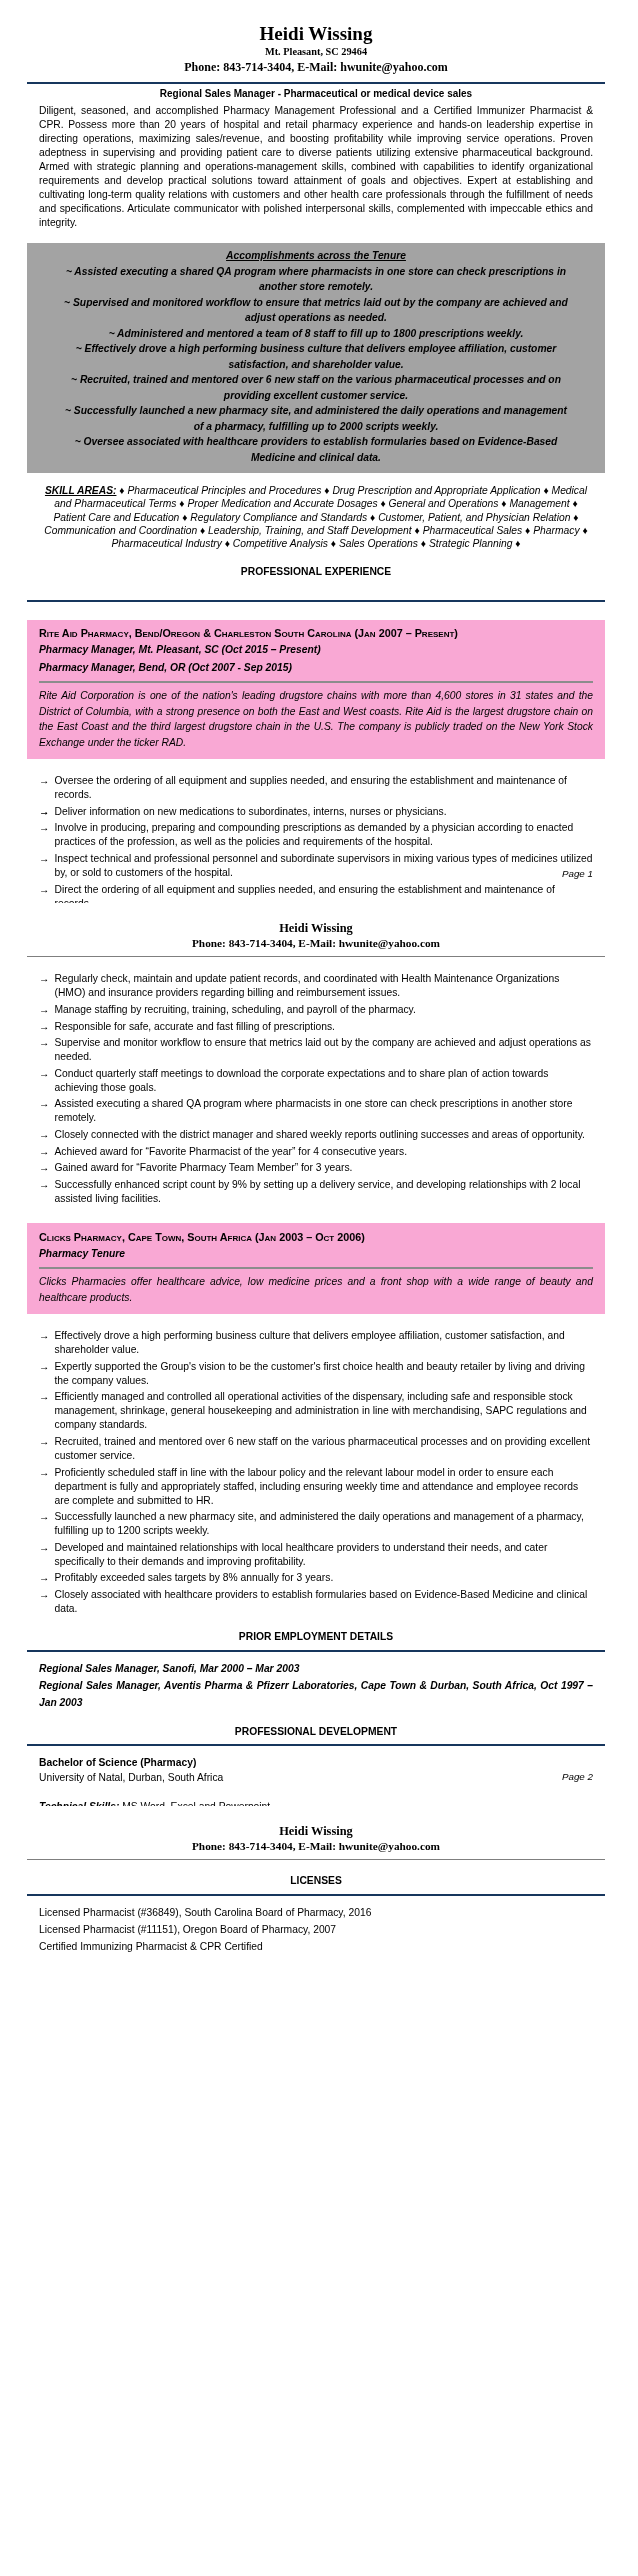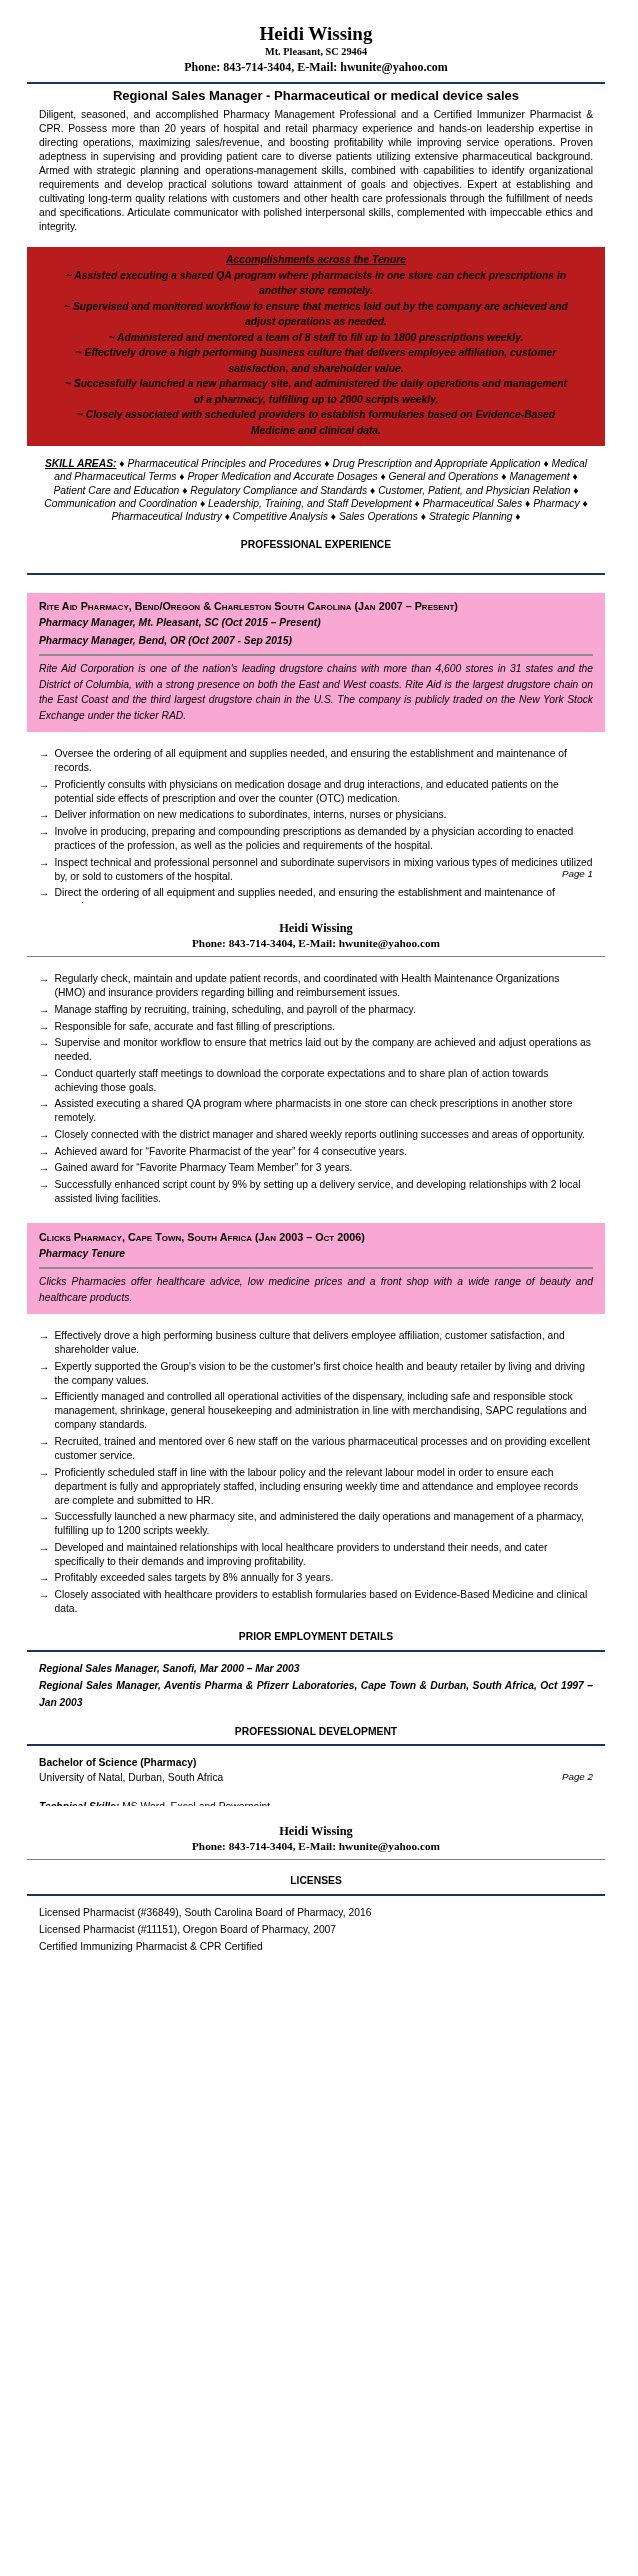--- a/index.html
+++ b/index.html
@@ -10,25 +10,25 @@
   }
   .page{position:relative;width:632px;height:903px;overflow:hidden;background:#fff;}
   .content{margin:0 27px;}
 
   
   .p1-head{padding-top:21.6px;text-align:center;font-family:"Liberation Serif", serif;font-weight:bold;}
   .p1-name{font-size:19px;line-height:1.25;}
   .p1-addr{font-size:10.3px;line-height:1.45;}
   .p1-phone{font-size:12px;line-height:1.3;}
   .rule-navy-thick{border-top:2.6px solid #17365D;margin-top:6.2px;}
-  .headline{font-size:13px;font-weight:bold;text-align:center;margin:4.1px 0 4.6px;}
+  .headline{font-size:10px;font-weight:bold;text-align:center;margin:4.1px 0 4.6px;}
 
   .summary{font-size:10.3px;line-height:14px;text-align:justify;padding:0 12px;}
 
-  .acc-block{background:#b91c1c;margin-top:13.4px;padding:5.2px 32px 7.2px;text-align:center;
+  .acc-block{background:#a3a3a3;margin-top:13.4px;padding:5.2px 32px 7.2px;text-align:center;
              font-weight:bold;font-style:italic;font-size:10.3px;line-height:15.5px;}
   .acc-title{text-decoration:underline;}
 
   .skills{margin-top:11.3px;padding:0 12px;font-style:italic;font-size:10.3px;line-height:13.4px;text-align:center;}
   .skills .lbl{font-weight:bold;text-decoration:underline;}
 
   .sec-head{font-size:10.3px;font-weight:bold;text-align:center;margin-top:15.5px;}
   .rule-navy{border-top:2.1px solid #17365D;}
   .rule-gap-lg{margin-top:23px;}
   .rule-gap{margin-top:7.2px;}
@@ -79,43 +79,44 @@
 
     <div class="summary">Diligent, seasoned, and accomplished Pharmacy Management Professional and a Certified Immunizer Pharmacist &amp; CPR. Possess more than 20 years of hospital and retail pharmacy experience and hands-on leadership expertise in directing operations, maximizing sales/revenue, and boosting profitability while improving service operations. Proven adeptness in supervising and providing patient care to diverse patients utilizing extensive pharmaceutical background. Armed with strategic planning and operations-management skills, combined with capabilities to identify organizational requirements and develop practical solutions toward attainment of goals and objectives. Expert at establishing and cultivating long-term quality relations with customers and other health care professionals through the fulfillment of needs and specifications. Articulate communicator with polished interpersonal skills, complemented with impeccable ethics and integrity.</div>
 
     <div class="acc-block">
       <div class="acc-title">Accomplishments across the Tenure</div>
       <div>
           <div>~ Assisted executing a shared QA program where pharmacists in one store can check prescriptions in another store remotely.</div>
           <div>~ Supervised and monitored workflow to ensure that metrics laid out by the company are achieved and adjust operations as needed.</div>
           <div>~ Administered and mentored a team of 8 staff to fill up to 1800 prescriptions weekly.</div>
           <div>~ Effectively drove a high performing business culture that delivers employee affiliation, customer satisfaction, and shareholder value.</div>
+          <div>~ Recruited, trained and mentored over 6 new staff on the various pharmaceutical processes and on providing excellent customer service.</div>
           <div>~ Successfully launched a new pharmacy site, and administered the daily operations and management of a pharmacy, fulfilling up to 2000 scripts weekly.</div>
-          <div>~ Closely associated with scheduled providers to establish formularies based on Evidence-Based Medicine and clinical data.</div>
+          <div>~ Oversee associated with healthcare providers to establish formularies based on Evidence-Based Medicine and clinical data.</div>
         </div>
     </div>
 
     <div class="skills">
       <span class="lbl">SKILL AREAS:</span><span> ♦ Pharmaceutical Principles and Procedures ♦ Drug Prescription and Appropriate Application ♦ Medical and Pharmaceutical Terms ♦ Proper Medication and Accurate Dosages ♦ General and Operations ♦ Management ♦ Patient Care and Education ♦ Regulatory Compliance and Standards ♦ Customer, Patient, and Physician Relation ♦ Communication and Coordination ♦ Leadership, Training, and Staff Development ♦ Pharmaceutical Sales ♦ Pharmacy ♦ Pharmaceutical Industry ♦ Competitive Analysis ♦ Sales Operations ♦ Strategic Planning ♦</span>
     </div>
 
     <div class="sec-head">PROFESSIONAL EXPERIENCE</div>
     <div class="rule-navy rule-gap-lg"></div>
 
     <div class="job-block">
       <div class="job-company">Rite Aid Pharmacy, Bend/Oregon &amp; Charleston South Carolina (Jan 2007 – Present)</div>
       <div class="job-role">Pharmacy Manager, Mt. Pleasant, SC (Oct 2015 – Present)</div>
       <div class="job-role">Pharmacy Manager, Bend, OR (Oct 2007 - Sep 2015)</div>
       <div class="job-div"></div>
       <div class="job-desc">Rite Aid Corporation is one of the nation's leading drugstore chains with more than 4,600 stores in 31 states and the District of Columbia, with a strong presence on both the East and West coasts. Rite Aid is the largest drugstore chain on the East Coast and the third largest drugstore chain in the U.S. The company is publicly traded on the New York Stock Exchange under the ticker RAD.</div>
     </div>
 
     <ul class="bullets">
         <li><span class="arr">→</span><span>Oversee the ordering of all equipment and supplies needed, and ensuring the establishment and maintenance of records.</span></li>
-        <li><span class="arr">→</span><span>Proficiently consults with physicians on medication dosage and drug interactions, and educated patients on the potential side effects of prescription and over the counter (OTC) medication.</span></li>
+        <li><span class="arr">→</span></li>
         <li><span class="arr">→</span><span>Deliver information on new medications to subordinates, interns, nurses or physicians.</span></li>
         <li><span class="arr">→</span><span>Involve in producing, preparing and compounding prescriptions as demanded by a physician according to enacted practices of the profession, as well as the policies and requirements of the hospital.</span></li>
         <li><span class="arr">→</span><span>Inspect technical and professional personnel and subordinate supervisors in mixing various types of medicines utilized by, or sold to customers of the hospital.</span></li>
         <li><span class="arr">→</span><span>Direct the ordering of all equipment and supplies needed, and ensuring the establishment and maintenance of records.</span></li>
       </ul>
   </div>
   <div class="page-footer">Page 1</div>
 </div>
 
 <div class="page">

